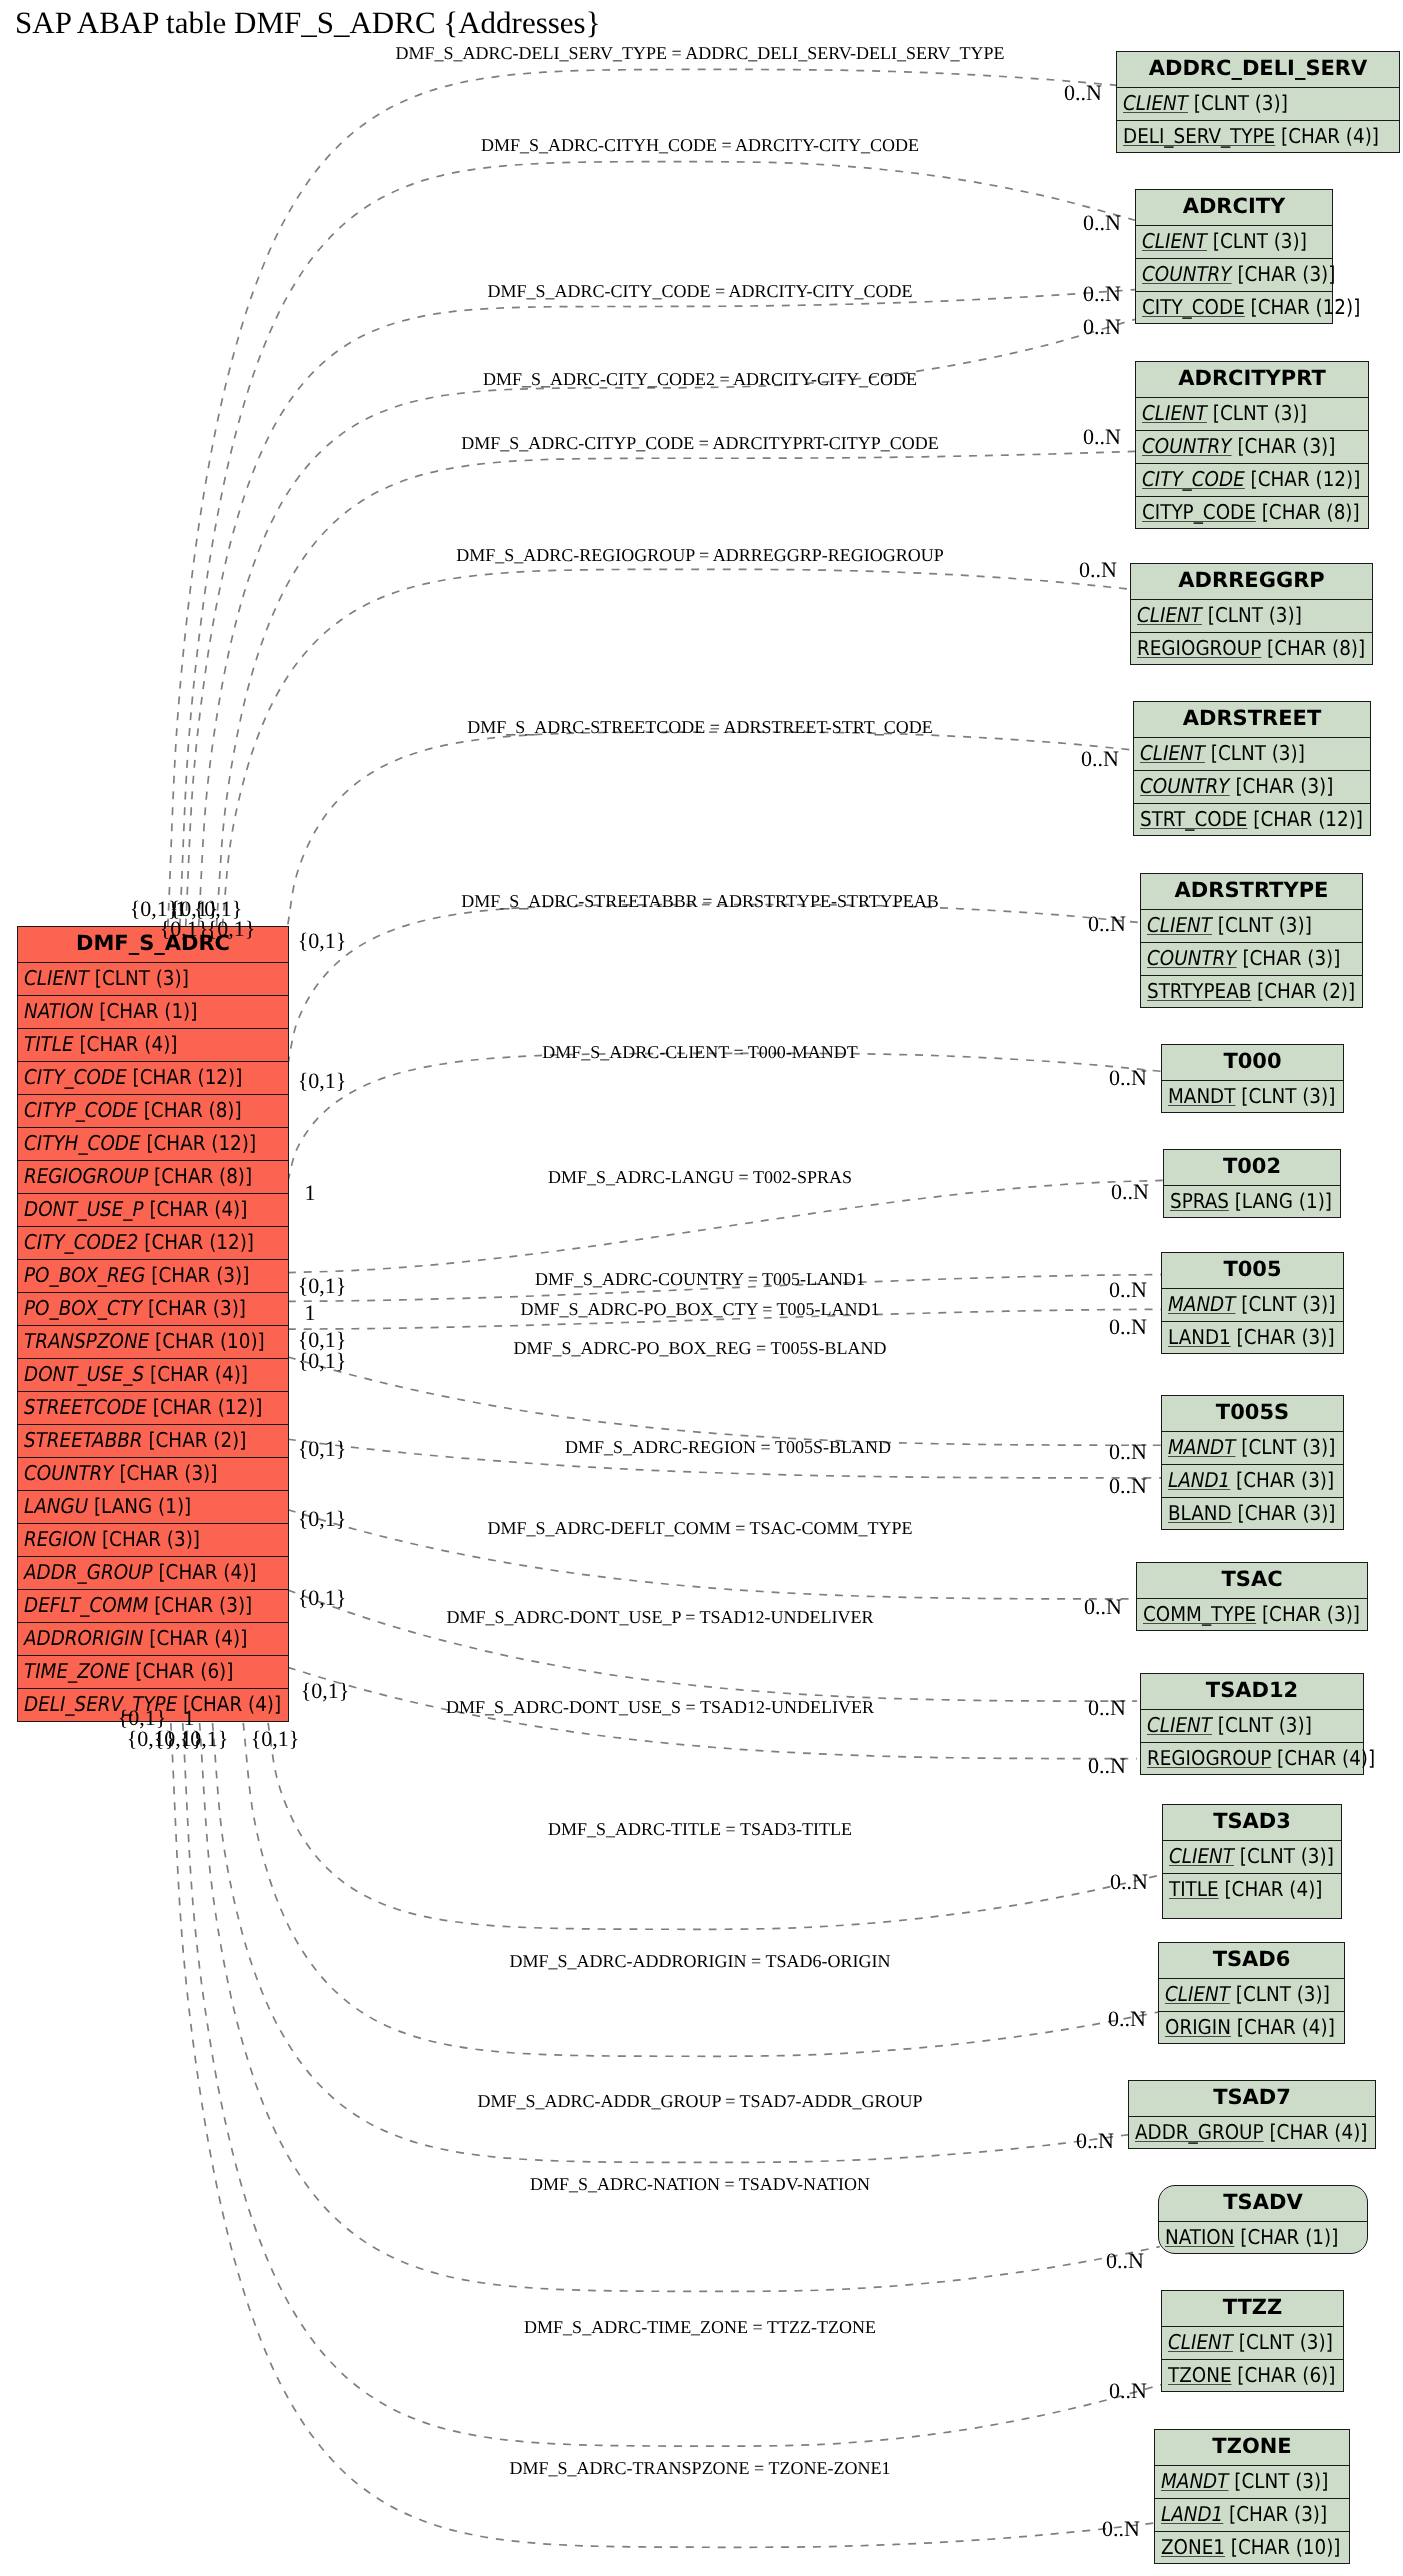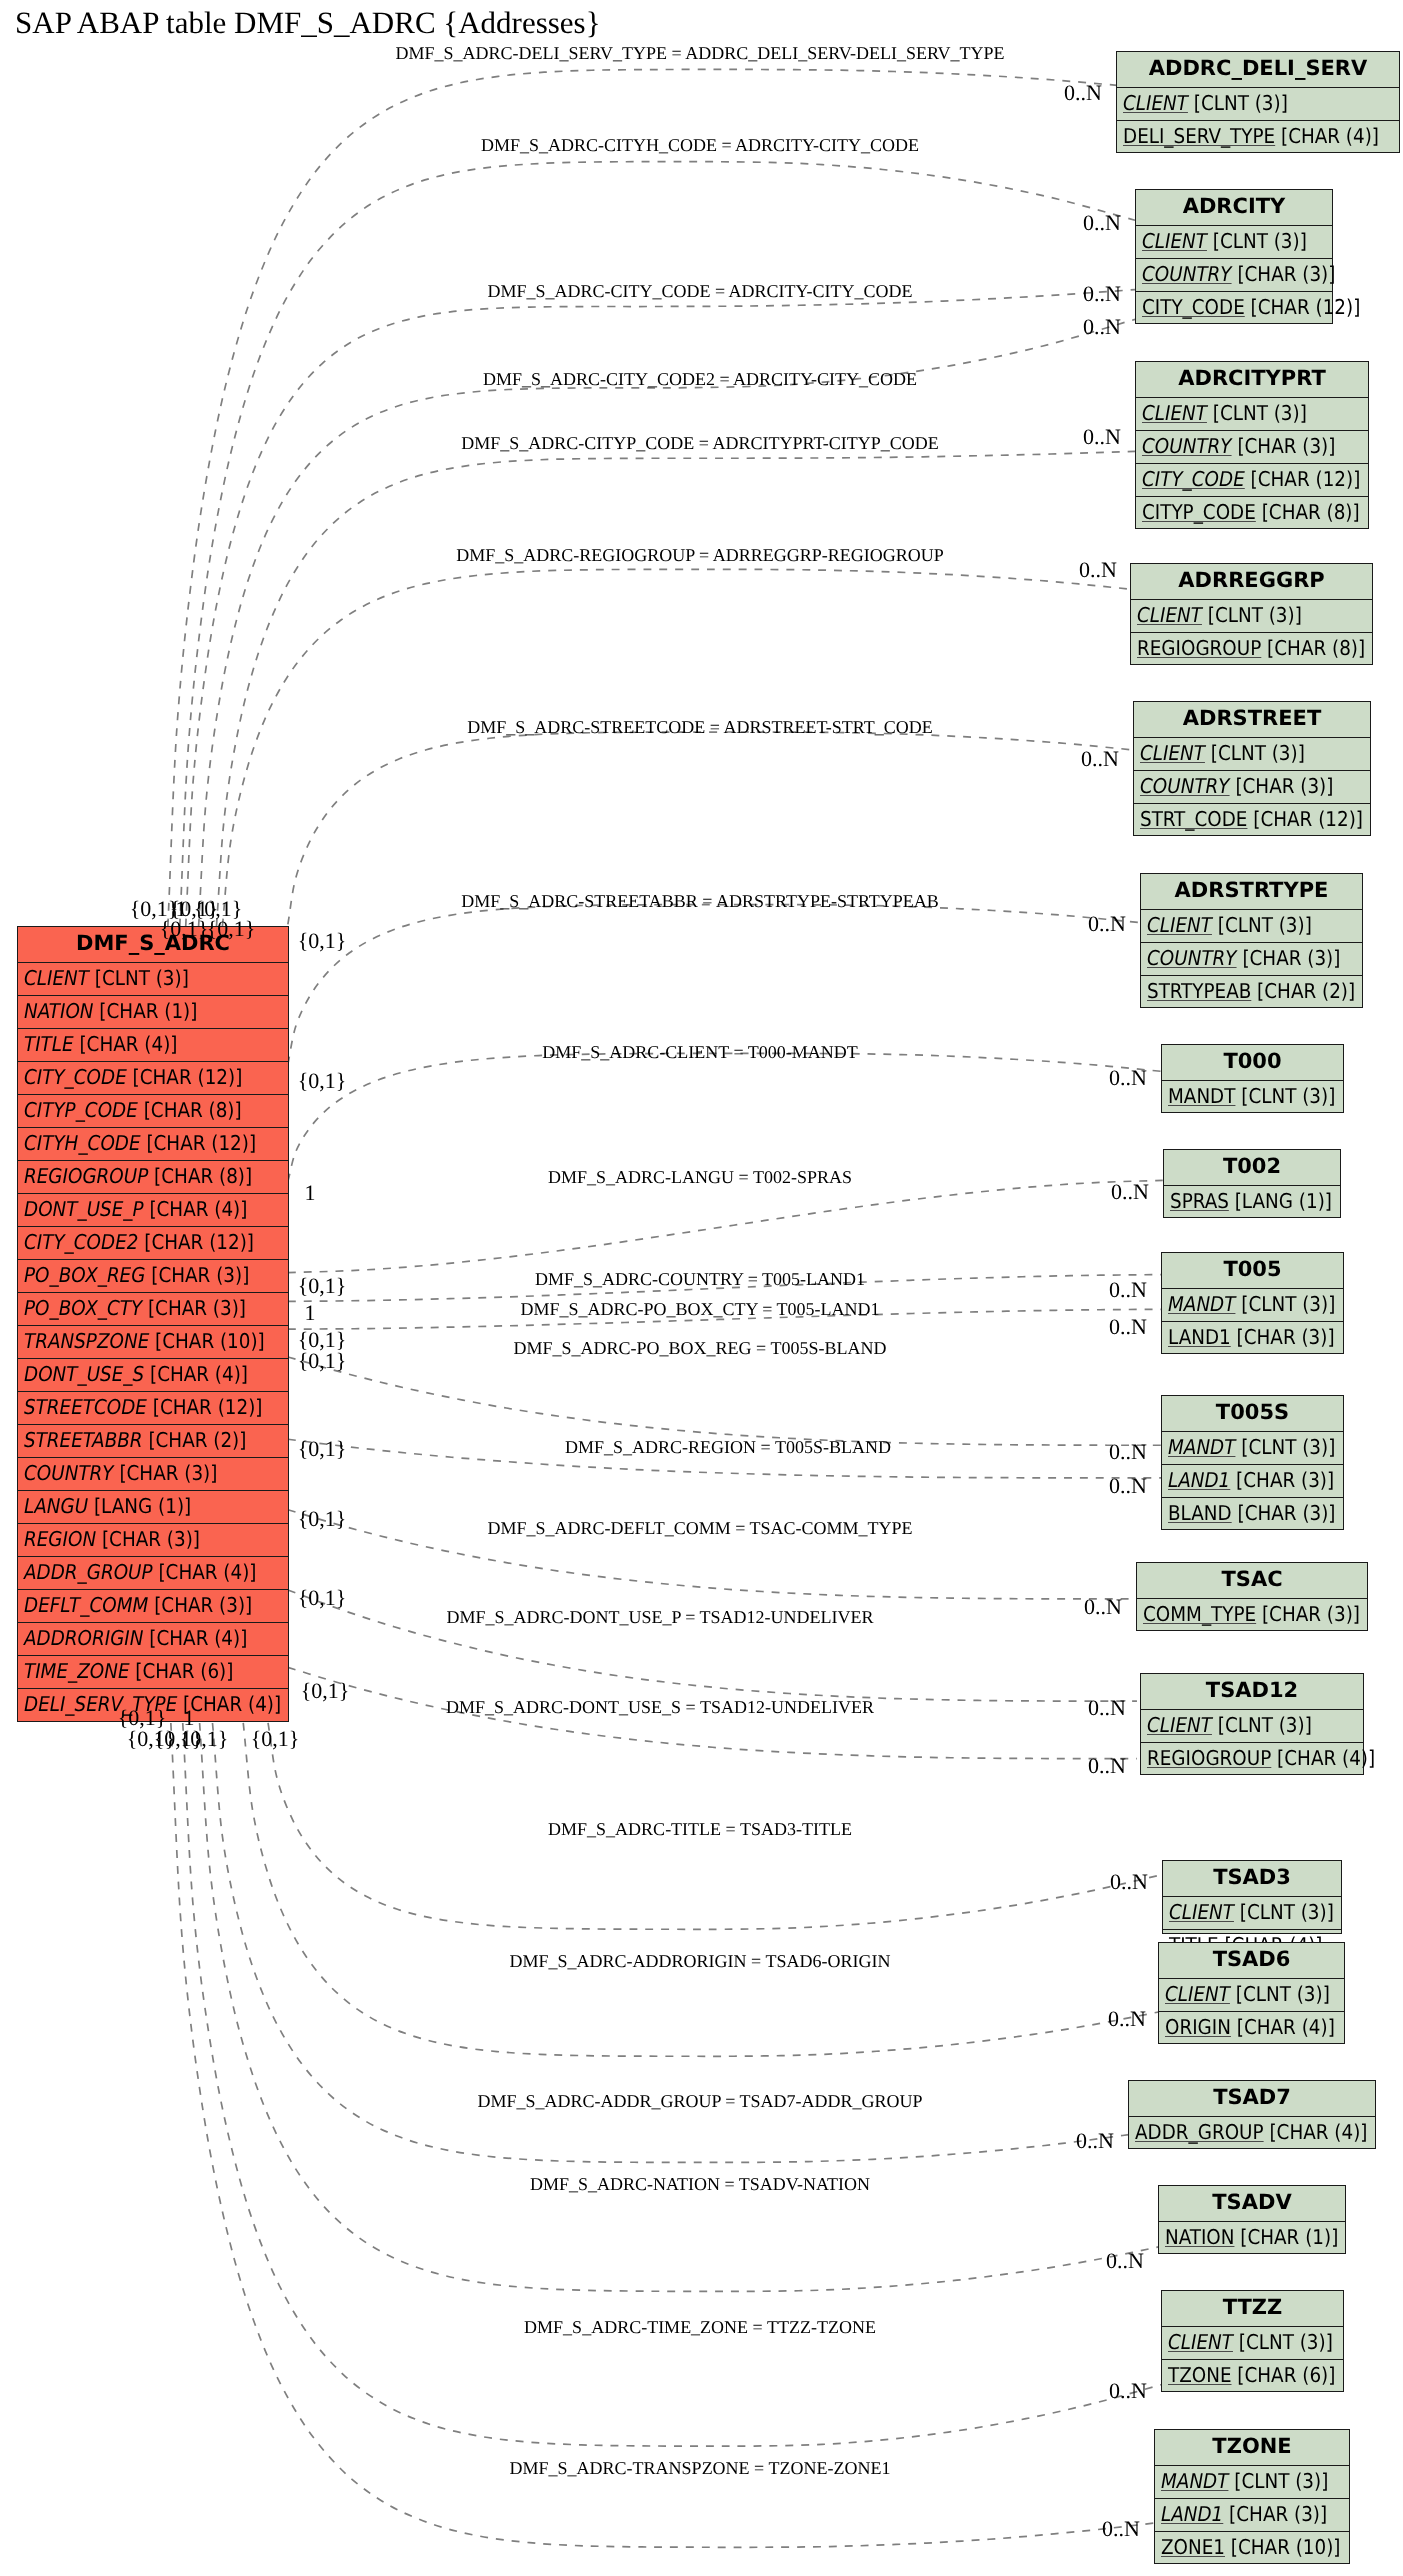--- a/index.html
+++ b/index.html
@@ -140,35 +140,35 @@
       </div>
       <div class="ent" style="left: 1136px; top: 1562px; width: 232px; height: 69px;">
         <div class="hdr">TSAC</div>
         <div class="row last"><span class="fn noi ul">COMM_TYPE</span><span class="ft"> [CHAR (3)]</span></div>
       </div>
       <div class="ent" style="left: 1140px; top: 1673px; width: 224px; height: 102px;">
         <div class="hdr">TSAD12</div>
         <div class="row"><span class="fn ul">CLIENT</span><span class="ft"> [CLNT (3)]</span></div>
         <div class="row last"><span class="fn noi ul">REGIOGROUP</span><span class="ft"> [CHAR (4)]</span></div>
       </div>
-      <div class="ent" style="left: 1162px; top: 1860px; width: 180px; height: 74px;">
+      <div class="ent" style="left: 1162px; top: 1804px; width: 180px; height: 115px;">
         <div class="hdr">TSAD3</div>
         <div class="row"><span class="fn ul">CLIENT</span><span class="ft"> [CLNT (3)]</span></div>
         <div class="row last"><span class="fn noi ul">TITLE</span><span class="ft"> [CHAR (4)]</span></div>
       </div>
       <div class="ent" style="left: 1158px; top: 1942px; width: 187px; height: 102px;">
         <div class="hdr">TSAD6</div>
         <div class="row"><span class="fn ul">CLIENT</span><span class="ft"> [CLNT (3)]</span></div>
         <div class="row last"><span class="fn noi ul">ORIGIN</span><span class="ft"> [CHAR (4)]</span></div>
       </div>
       <div class="ent" style="left: 1128px; top: 2080px; width: 248px; height: 69px;">
         <div class="hdr">TSAD7</div>
         <div class="row last"><span class="fn noi ul">ADDR_GROUP</span><span class="ft"> [CHAR (4)]</span></div>
       </div>
-      <div class="ent" style="left: 1158px; top: 2185px; width: 188px; height: 69px;">
+      <div class="ent" style="left: 1158px; top: 2185px; width: 210px; height: 69px; border-radius: 17px;">
         <div class="hdr">TSADV</div>
         <div class="row last"><span class="fn noi ul">NATION</span><span class="ft"> [CHAR (1)]</span></div>
       </div>
       <div class="ent" style="left: 1161px; top: 2290px; width: 183px; height: 102px;">
         <div class="hdr">TTZZ</div>
         <div class="row"><span class="fn ul">CLIENT</span><span class="ft"> [CLNT (3)]</span></div>
         <div class="row last"><span class="fn noi ul">TZONE</span><span class="ft"> [CHAR (6)]</span></div>
       </div>
       <div class="ent" style="left: 1154px; top: 2429px; width: 196px; height: 135px;">
         <div class="hdr">TZONE</div>

